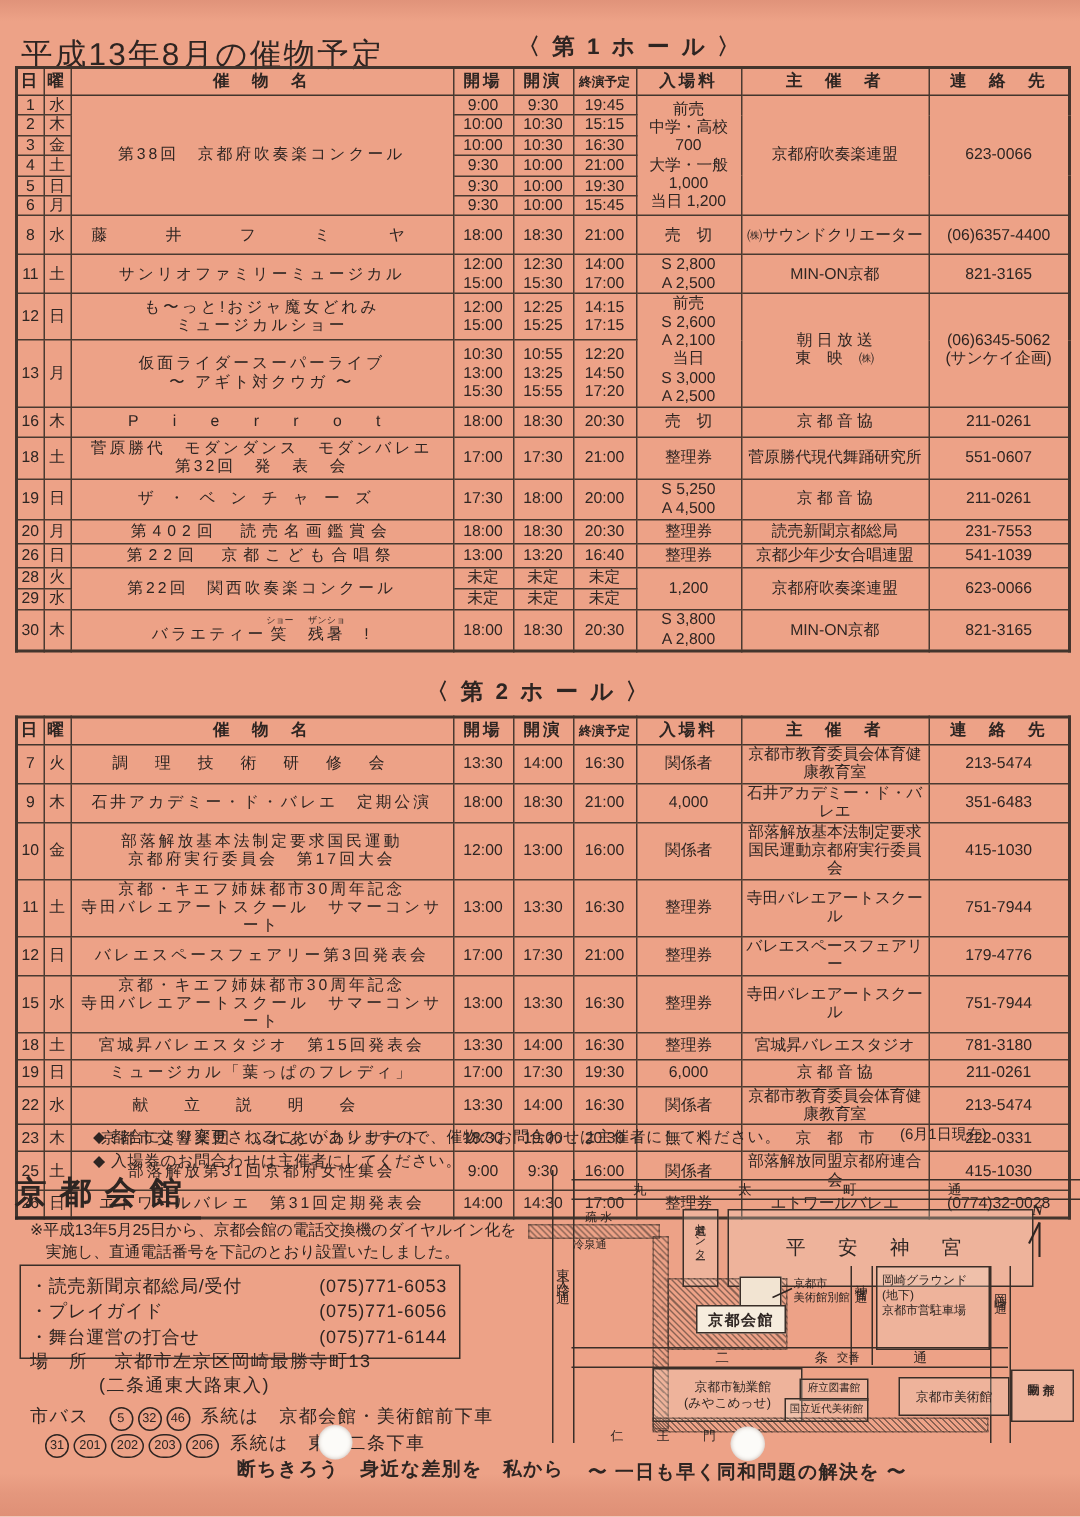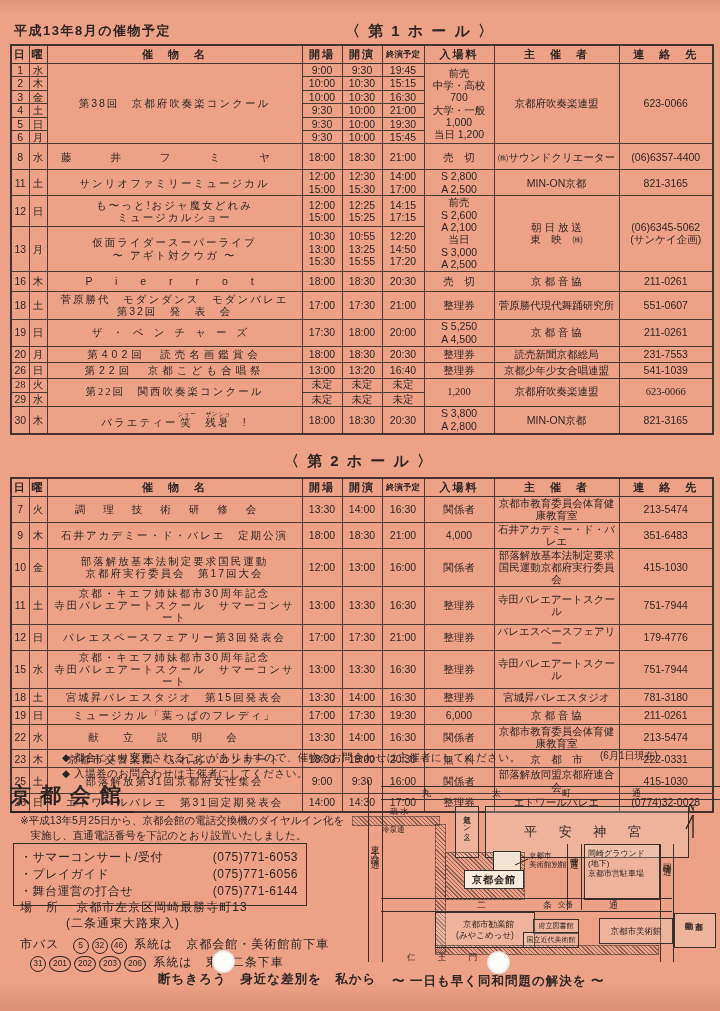--- a/index.html
+++ b/index.html
@@ -26,21 +26,21 @@
   .ls24{letter-spacing:24px;}
   .time{font-size:10px;letter-spacing:0;}
   .fare{font-size:10px;line-height:1.15;letter-spacing:0;}
   .fareL{font-size:8.5px;text-align:left;padding-left:3px;line-height:1.35;letter-spacing:0;}
   .org{font-size:9.5px;letter-spacing:0;}
   .orgS{font-size:8px;letter-spacing:0;}
   .tel{font-size:10px;letter-spacing:0;}
   .telS{font-size:8.5px;letter-spacing:0;}
   ruby rt{font-size:6px;letter-spacing:0;}
   
-  .doc-title{font-size:13px;font-weight:bold;letter-spacing:1.5px;}
+  .doc-title{font-size:21px;font-weight:normal;letter-spacing:1.5px;}
   .hall-title{font-size:15px;font-weight:bold;letter-spacing:2px;}
   .note-line{font-size:10.5px;letter-spacing:.5px;}
   .asof{font-size:10px;}
   .kaikan-head{font-size:21px;font-weight:bold;letter-spacing:9px;border-bottom:2px solid #2e2522;padding:0 4px 2px 0;}
   .dial-note{font-size:10.5px;line-height:1.45;}
   .phone-box{border:1.5px solid #3a2e28;padding:5px 8px 5px 6px;width:278px;}
   .phone-row{display:flex;justify-content:space-between;font-size:12px;line-height:1.42;letter-spacing:.5px;}
   .plain12{font-size:12px;letter-spacing:1px;line-height:1.4;}
   .busnum{display:inline-flex;align-items:center;justify-content:center;
     border:1px solid #2e2522;border-radius:50%;width:14px;height:14px;font-size:8.5px;
@@ -227,21 +227,21 @@
         <td>26</td>
         <td>日</td>
         <td class="ev ls4">第22回　京都こども合唱祭</td>
         <td class="time">13:00</td>
         <td class="time">13:20</td>
         <td class="time">16:40</td>
         <td class="fare">整理券</td>
         <td class="org">京都少年少女合唱連盟</td>
         <td class="tel">541-1039</td>
       </tr>
-      <tr style="height: 14px; font-family: Liberation Serif, serif;">
+      <tr style="height: 14px;">
         <td>28</td>
         <td>火</td>
         <td rowspan="2" class="ev">第22回　関西吹奏楽コンクール</td>
         <td class="time">未定</td>
         <td class="time">未定</td>
         <td class="time">未定</td>
         <td rowspan="2" class="fare">1,200</td>
         <td rowspan="2" class="org">京都府吹奏楽連盟</td>
         <td rowspan="2" class="tel">623-0066</td>
       </tr>
@@ -431,21 +431,21 @@
 <div class="abs note-line" style="left:62px;top:751px;">◆ 都合により変更されることがありますので、催物のお問合わせは主催者にしてください。</div>
 <div class="abs asof" style="left:600px;top:749px;">(6月1日現在)</div>
 <div class="abs note-line" style="left:62px;top:767px;">◆ 入場券のお問合わせは主催者にしてください。</div>
 
 <div class="abs kaikan-head" style="left:10px;top:781px;">京都会館</div>
 <div class="abs dial-note" style="left:20px;top:813px;white-space:pre-line;width:330px;">※平成13年5月25日から、京都会館の電話交換機のダイヤルイン化を
 　実施し、直通電話番号を下記のとおり設置いたしました。</div>
 
 <div class="abs phone-box" style="left:13px;top:843px;">
   <div class="phone-row">
-    <span>・サマーコンサート/受付</span>
+    <span>・読売新聞京都総局/受付</span>
     <span>(075)771-6053</span>
   </div>
   <div class="phone-row">
     <span>・プレイガイド</span>
     <span>(075)771-6056</span>
   </div>
   <div class="phone-row">
     <span>・舞台運営の打合せ</span>
     <span>(075)771-6144</span>
   </div>

